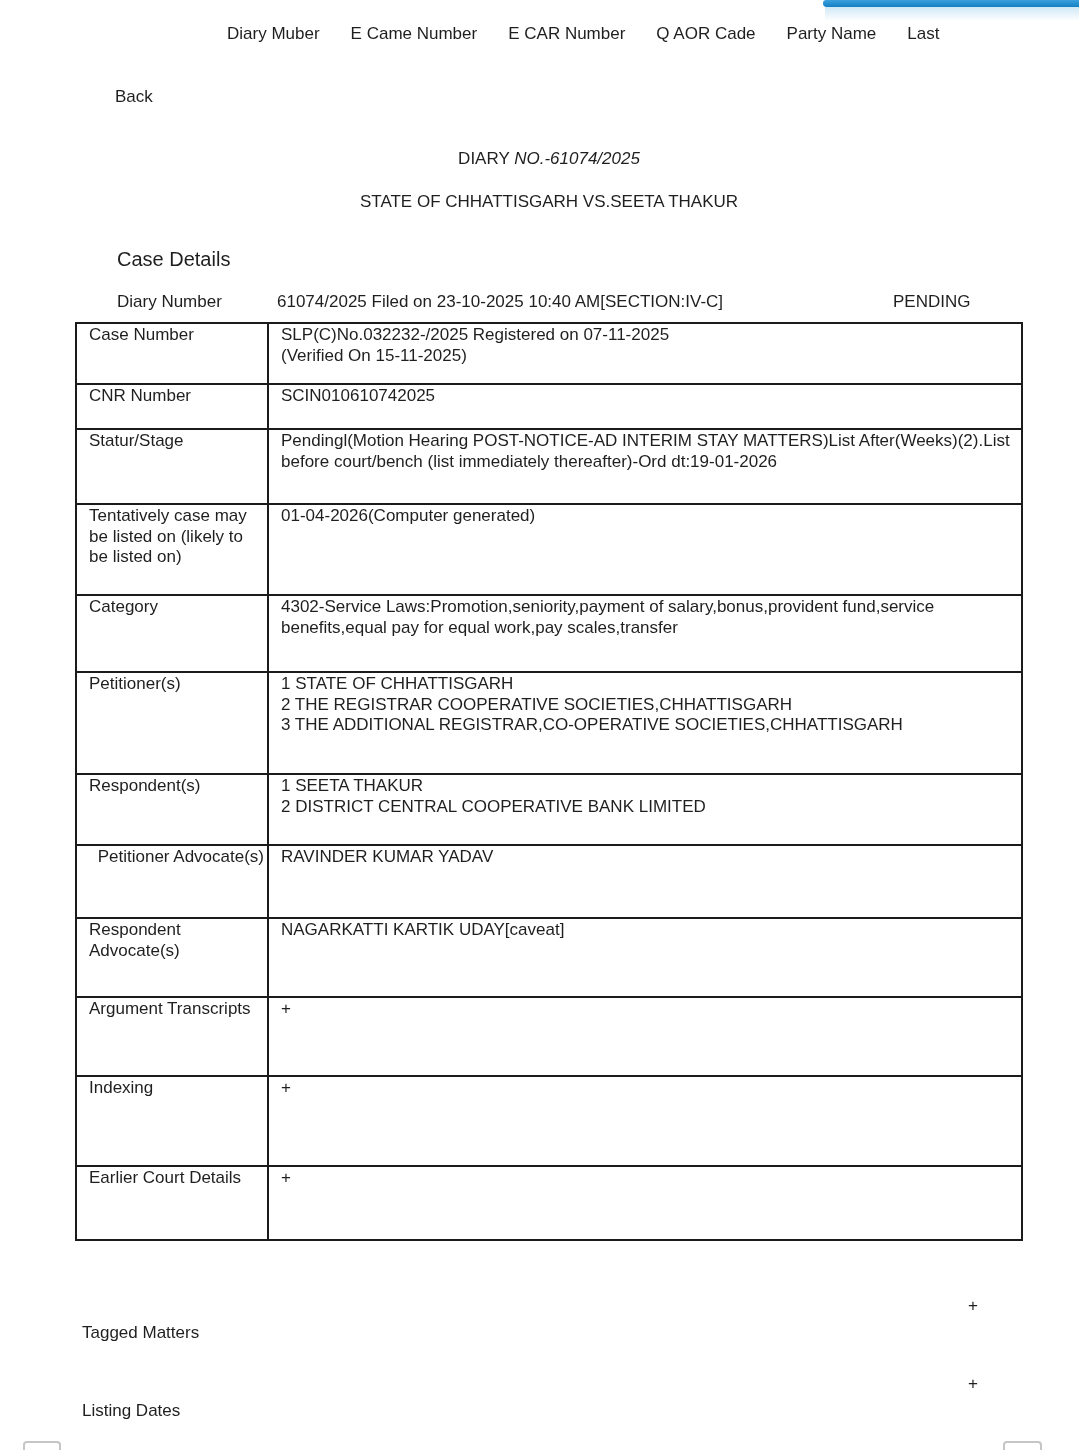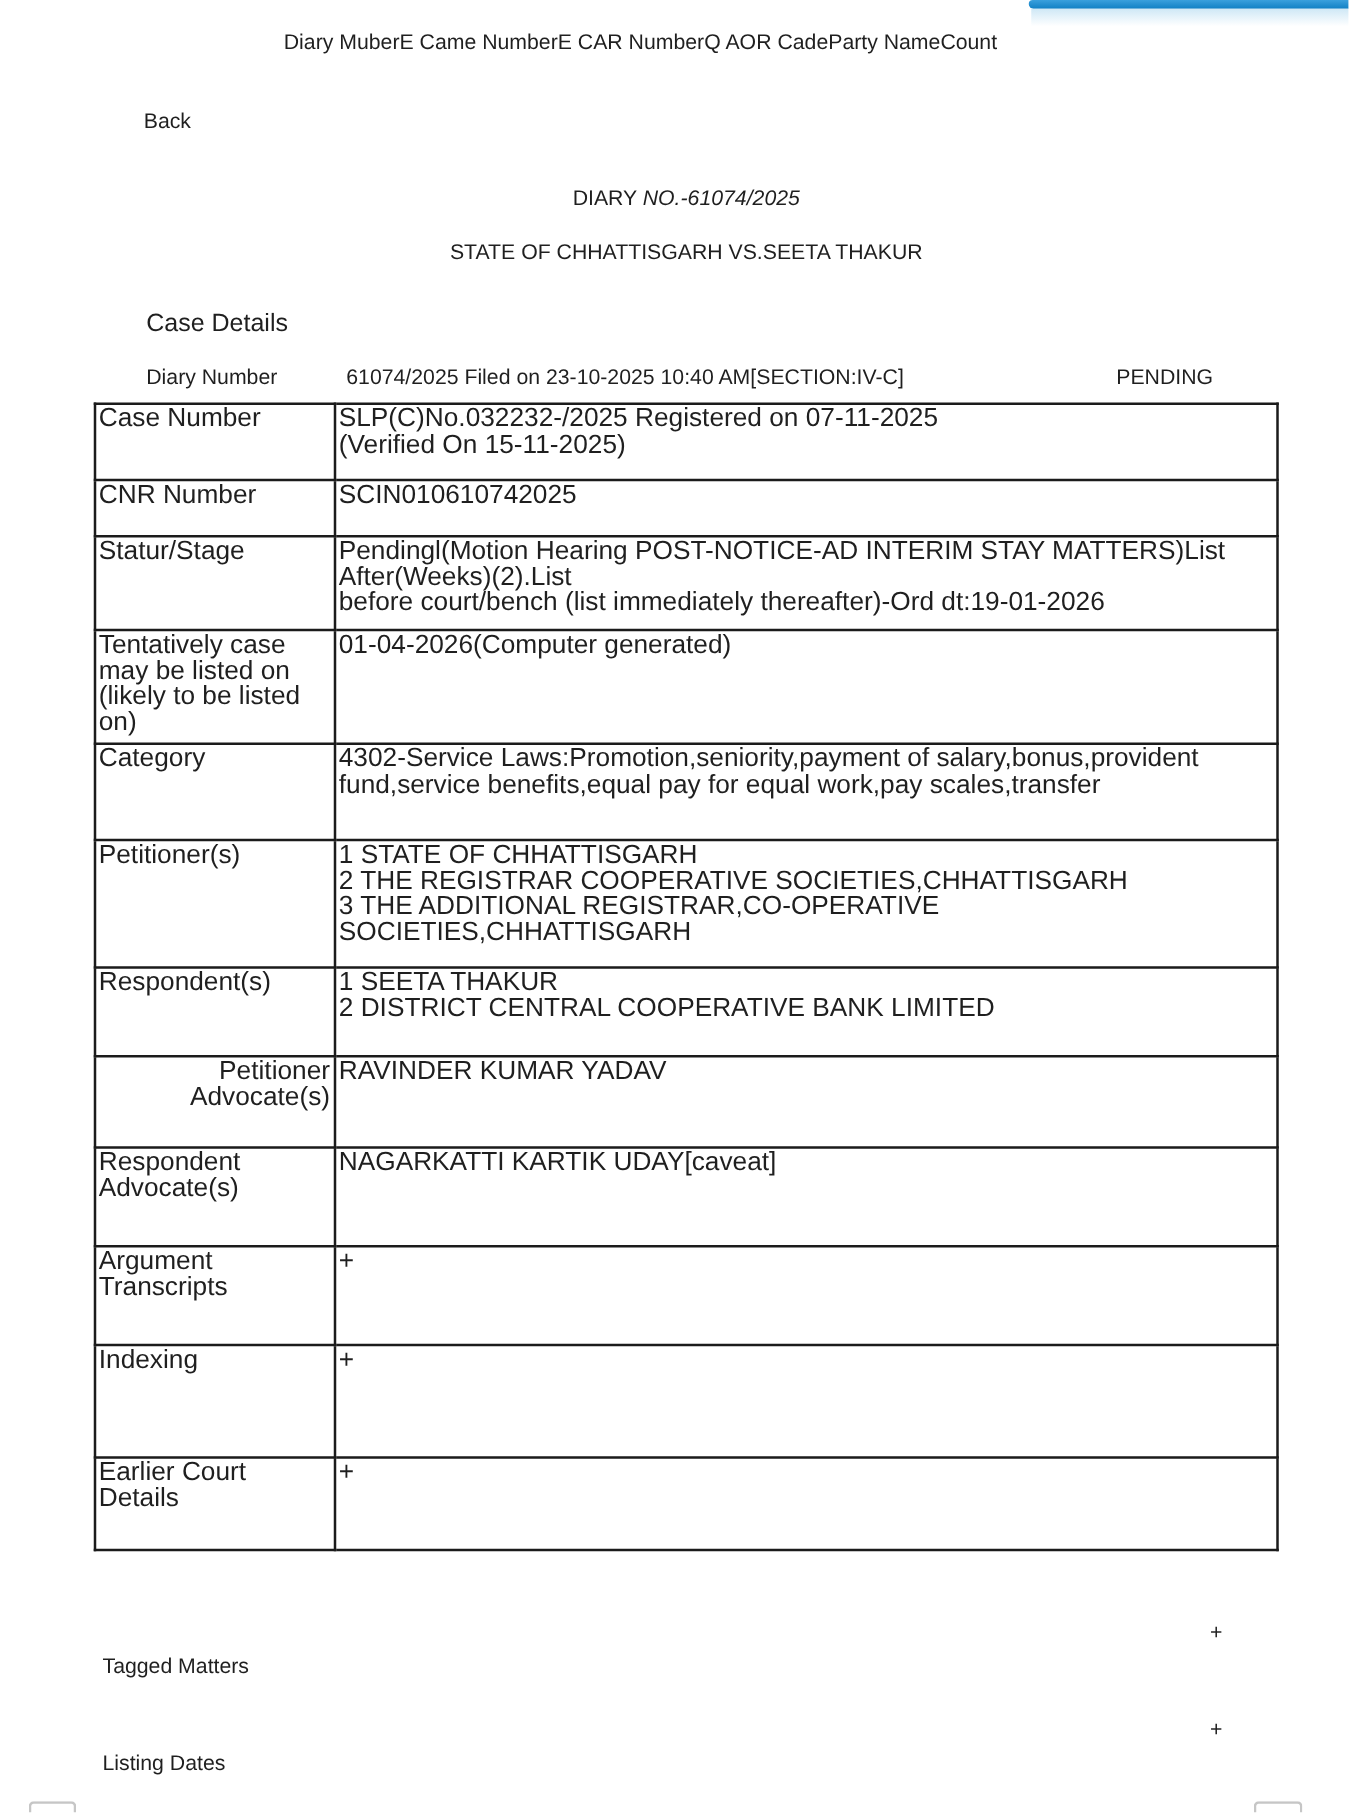--- a/index.html
+++ b/index.html
@@ -11,39 +11,39 @@
   
   .banner-fragment{
     position:absolute;top:0;right:0;width:256px;height:7px;
     background:linear-gradient(180deg,#3aa0dd 0%,#1180c4 100%);
     border-radius:6px 0 0 7px;
   }
   .banner-fragment::after{
     content:"";position:absolute;top:7px;left:2px;right:0;height:14px;
     background:linear-gradient(180deg,#cfe8f6 0%,rgba(255,255,255,0) 100%);
   }
-  .top-nav{position:absolute;top:24px;left:227px;display:flex;white-space:nowrap;}
+  .top-nav{position:absolute;top:24px;left:227px;display:flex;gap:31px;white-space:nowrap;}
   .top-nav span{cursor:pointer;}
   .back-link{position:absolute;top:87px;left:115px;color:#1f1f1f;text-decoration:none;cursor:pointer;}
   .diary-title{position:absolute;top:149px;left:75px;width:948px;text-align:center;}
   .diary-title .italic{font-style:italic;}
   .case-title{position:absolute;top:192px;left:75px;width:948px;text-align:center;}
   .section-title{position:absolute;top:248px;left:117px;margin:0;font-size:20px;font-weight:400;}
   .diary-row{position:absolute;top:292px;left:0;width:100%;height:22px;}
   .dn-label{position:absolute;left:117px;}
   .dn-value{position:absolute;left:277px;white-space:nowrap;}
   .dn-status{position:absolute;left:893px;}
   .case-table{
     position:absolute;top:322px;left:75px;width:948px;
     border-collapse:collapse;table-layout:fixed;
   }
   .case-table col.c1{width:192px;}
   .case-table td{
     border:2px solid #1b1b1b;vertical-align:top;
-    padding:1px 3px 1px 2px;font-size:21px;line-height:20.5px;
+    padding:1px 3px 1px 12px;font-size:17px;line-height:20.5px;
   }
   .case-table td.val{white-space:pre-line;word-wrap:break-word;}
   .plus{position:absolute;font-size:17px;cursor:pointer;}
   .plus-tagged{left:968px;top:1296px;}
   .plus-listing{left:968px;top:1374px;}
   .section-label{position:absolute;left:82px;}
   .label-tagged{top:1323px;}
   .label-listing{top:1401px;}
   .corner-box{
     position:absolute;bottom:-5px;height:12px;background:#fff;
@@ -58,21 +58,21 @@
 <div class="page">
 
   <div class="banner-fragment"></div>
 
   <nav class="top-nav">
     <span>Diary Muber</span>
     <span>E Came Number</span>
     <span>E CAR Number</span>
     <span>Q AOR Cade</span>
     <span>Party Name</span>
-    <span>Count</span>
+    <span>Last</span>
   </nav>
 
   <a class="back-link">Back</a>
 
   <div class="diary-title">
     <span>DIARY </span><span class="italic">NO.-61074/2025</span>
   </div>
 
   <div class="case-title">STATE OF CHHATTISGARH VS.SEETA THAKUR</div>
 

